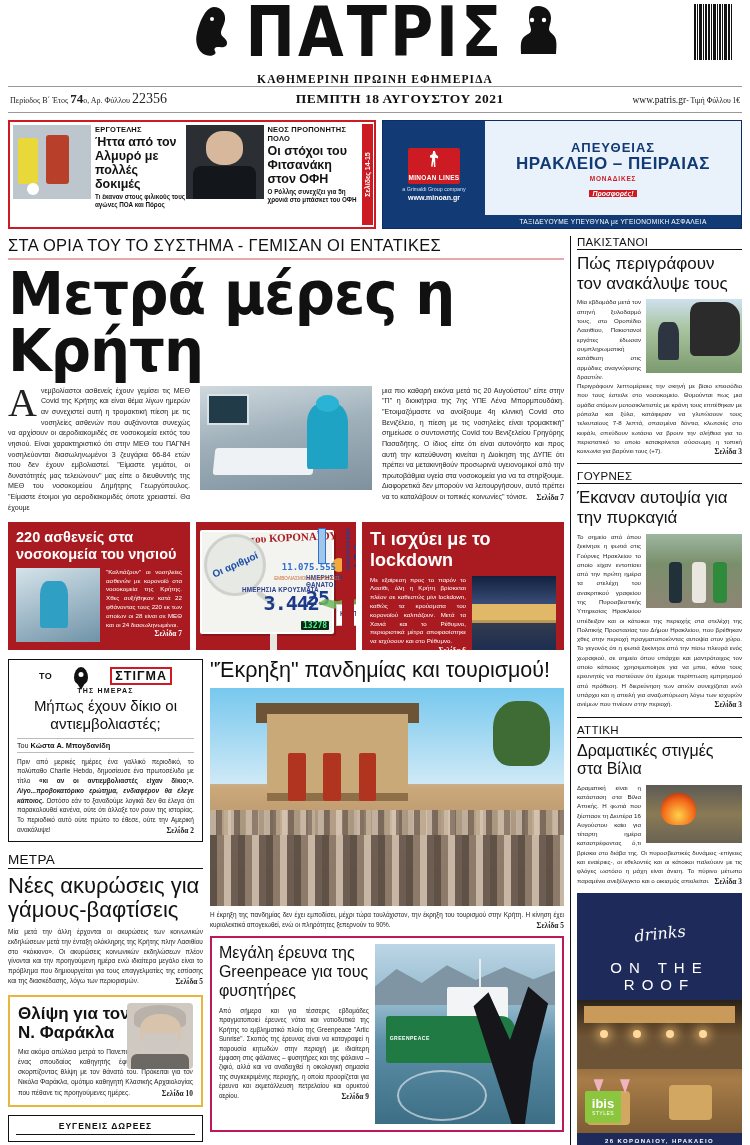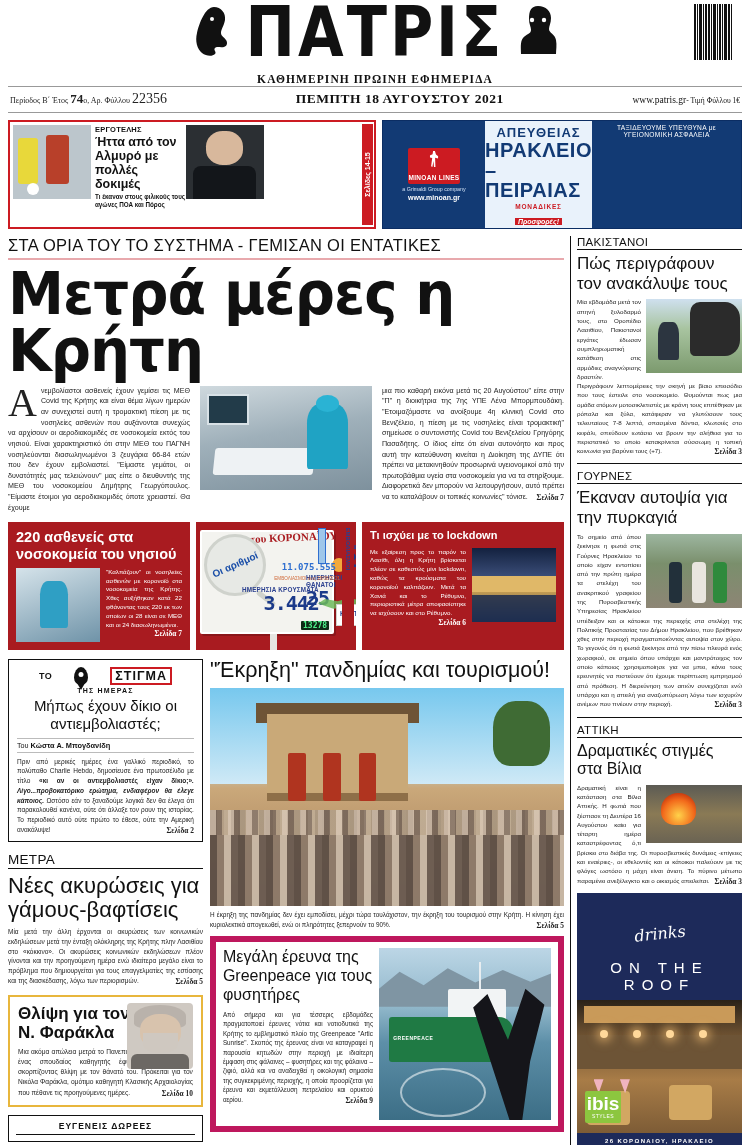--- a/index.html
+++ b/index.html
@@ -56,24 +56,24 @@
 
   .minoan{flex:1;display:flex;border:1px solid #0b2d63;box-sizing:border-box;}
   .minoan-left{width:98px;background:#123a74;color:#fff;display:flex;flex-direction:column;align-items:center;justify-content:center;gap:2px;padding:2px;}
   .minoan-logo{width:52px;height:36px;background:#cc1b22;border-radius:2px;display:flex;align-items:flex-end;justify-content:center;
     position:relative;overflow:hidden;}
   .minoan-logo .mn-name{font-size:6.5px;font-weight:700;color:#fff;letter-spacing:.3px;text-align:center;line-height:1.05;padding-bottom:2px;z-index:2;}
   .minoan-logo .mn-fig{position:absolute;left:50%;top:3px;transform:translateX(-50%);width:9px;height:16px;background:#fff;
     clip-path:polygon(40% 0,60% 0,72% 22%,100% 35%,95% 47%,62% 42%,66% 100%,50% 100%,44% 62%,32% 100%,18% 96%,30% 44%,5% 40%,4% 28%,34% 20%);}
   .minoan-sub{font-size:5.3px;color:#cfe0f5;}
   .minoan-url{font-size:7px;font-weight:700;color:#fff;}
-  .minoan-right{flex:1;background:#e9f2fb;display:flex;}
+  .minoan-right{flex:1;background:#e9f2fb;display:flex;flex-direction:column;}
   .mr-top{flex:1;display:flex;flex-direction:column;align-items:center;justify-content:center;padding-top:4px;}
   .mr-l1{font-size:13px;font-weight:700;color:#123a74;letter-spacing:1px;}
-  .mr-l2{font-size:20px;font-weight:700;color:#123a74;letter-spacing:.5px;line-height:1;}
+  .mr-l2{font-size:17px;font-weight:700;color:#123a74;letter-spacing:.5px;line-height:1;}
   .mr-badge{margin-top:3px;text-align:center;}
   .mr-b1{font-size:6.5px;font-weight:700;color:#cc1b22;letter-spacing:.8px;}
   .mr-b2{font-size:7px;font-style:italic;font-weight:700;color:#fff;background:#cc1b22;padding:0 3px;display:inline-block;}
   .mr-bot{background:#123a74;color:#fff;font-size:6.6px;letter-spacing:.3px;text-align:center;padding:3px 2px;}
 
   
   .grid{display:flex;gap:6px;margin-top:7px;}
   .col-main{flex:0 0 556px;}
   .col-right{flex:1;border-left:1px solid #111;padding-left:6px;}
 
@@ -97,21 +97,21 @@
   .ph-icu .mon{position:absolute;left:4%;top:8%;width:22%;height:26%;background:#223b49;border:2px solid #d8e1e6;}
   .seldia{font-weight:700;font-size:7.4px;font-family:"Liberation Serif",serif;float:right;}
 
   
   .boxes{display:flex;gap:6px;margin-top:9px;}
   .redbox{background:#a91b20;color:#fff;position:relative;overflow:hidden;box-sizing:border-box;}
   .rb1{flex:0 0 182px;height:128px;padding:7px 8px;}
   .rb2{flex:0 0 160px;height:128px;padding:0;background:#a91b20;}
   .rb3{flex:1;height:128px;padding:7px 8px;}
   .rb-title{font-size:14.5px;font-weight:700;line-height:1.12;}
-  .rb-title.small{font-size:11px;}
+  .rb-title.small{font-size:18px;}
   .rb-under{display:flex;gap:6px;margin-top:6px;}
   .rb-photo{width:84px;height:74px;background:#7fa8bd;position:relative;overflow:hidden;}
   .rb-photo.lab{background:linear-gradient(160deg,#d5e3ea,#6f93a8);}
   .rb-photo.town{background:linear-gradient(180deg,#13213f 0%,#3c4f7a 40%,#c09a52 60%,#2b3d63 100%);}
   .rb-txt{flex:1;font-size:6.2px;line-height:1.42;color:#fff;text-align:justify;}
   .rb-txt .seldia{color:#fff;}
 
   
   .info{position:relative;width:100%;height:128px;background:#a91b20;overflow:hidden;}
   .info .signboard{position:absolute;left:4px;top:8px;right:22px;bottom:16px;background:#f3f3ef;border:2px solid #fff;border-radius:2px;
@@ -193,21 +193,21 @@
   .kn-build{position:absolute;left:16%;top:12%;width:40%;height:40%;background:#c9a978;box-shadow:inset 0 -8px 0 #8e6f48;}
   .kn-roof{position:absolute;left:13%;top:7%;width:46%;height:9%;background:#6e5436;}
   .kn-col{position:absolute;width:5%;height:22%;background:#b0341f;border-radius:2px;}
   .kn-tree{position:absolute;right:4%;top:6%;width:16%;height:30%;background:#3f6b34;border-radius:40% 40% 30% 30%;}
   .kn-crowd{position:absolute;left:0;right:0;bottom:0;height:44%;
     background:repeating-linear-gradient(90deg,#5d4f46 0 7px,#8d7a6a 7px 14px,#c9b9a7 14px 21px,#6b5c52 21px 28px);opacity:.95;}
   .kn-crowd:after{content:"";position:absolute;left:0;right:0;top:0;height:26%;
     background:repeating-linear-gradient(90deg,#d9c7b4 0 6px,#7e6c5e 6px 12px,#bda98f 12px 18px);opacity:.8;}
   .ekrixi-cap{font-size:6.4px;line-height:1.5;margin-top:4px;color:#222;text-align:justify;}
 
-  .gp-box{border:6px solid #be185d;margin-top:7px;padding:6px 7px;display:flex;gap:6px;height:196px;box-sizing:border-box;}
+  .gp-box{border:2px solid #be185d;margin-top:7px;padding:6px 7px;display:flex;gap:6px;height:196px;box-sizing:border-box;}
   .gp-left{flex:0 0 150px;}
   .gp-title{font-size:16px;line-height:1.18;}
   .gp-body{font-size:6.3px;line-height:1.5;text-align:justify;margin-top:5px;color:#222;}
   .gp-right{flex:1;position:relative;overflow:hidden;background:linear-gradient(180deg,#bcd6e6 0%,#8fb6c9 35%,#5d8fa8 55%,#3c6e86 100%);}
   .gp-mount{position:absolute;left:0;right:0;top:8%;height:26%;background:#7f95a3;
     clip-path:polygon(0 60%,12% 22%,26% 52%,40% 14%,56% 46%,72% 18%,88% 44%,100% 26%,100% 100%,0 100%);}
   .gp-ship{position:absolute;left:6%;top:40%;width:72%;height:26%;background:#1f7a44;border-radius:3px 14px 3px 3px;}
   .gp-ship:after{content:"GREENPEACE";position:absolute;left:4px;top:40%;font-size:5px;color:#fff;font-weight:700;letter-spacing:.5px;}
   .gp-super{position:absolute;left:40%;top:24%;width:34%;height:22%;background:#f2f4f5;border-radius:2px;}
   .gp-mast{position:absolute;left:58%;top:8%;width:2px;height:26%;background:#e8edf0;}
@@ -237,21 +237,21 @@
     font-style:italic;font-size:16px;}
   .ibis-onroof{position:absolute;left:0;right:0;top:26%;text-align:center;color:#fff;font-size:15px;letter-spacing:7px;}
   .ibis-photo{position:absolute;left:0;right:0;top:42%;bottom:16px;background:linear-gradient(180deg,#2a2218 0%,#6a4f30 25%,#a87c47 60%,#7d5c36 100%);overflow:hidden;}
   .ibis-photo .beam{position:absolute;left:4%;top:4%;width:92%;height:13%;background:#c99a59;}
   .ibis-photo .wall{position:absolute;left:0;right:0;top:26%;height:26%;background:#6d5436;}
   .ibis-photo .lamp{position:absolute;top:22%;width:8px;height:8px;border-radius:50%;background:#ffd89a;box-shadow:0 0 10px 4px rgba(255,200,120,.55);}
   .ibis-photo .table{position:absolute;bottom:6%;width:26%;height:26%;background:#d2a762;border-radius:4px;}
   .ibis-photo .glass{position:absolute;bottom:30%;width:10px;height:14px;background:#f0b4c0;clip-path:polygon(0 0,100% 0,52% 100%);}
   .ibis-logo{position:absolute;left:8px;bottom:26px;width:36px;height:32px;background:#8cc63f;border-radius:2px;
     display:flex;flex-direction:column;align-items:center;justify-content:center;color:#fff;}
-  .ibis-logo b{font-size:19px;line-height:1;}
+  .ibis-logo b{font-size:13px;line-height:1;}
   .ibis-logo i{font-size:5px;font-style:normal;letter-spacing:.5px;}
   .ibis-addr{position:absolute;left:0;right:0;bottom:0;height:16px;background:#1d2a5a;color:#fff;font-size:6px;letter-spacing:1.4px;
     display:flex;align-items:center;justify-content:center;font-weight:700;}
 </style>
 </head>
 <body>
 
 <div class="page">
 
   <div class="masthead">
@@ -317,20 +317,25 @@
           <div class="sp-kicker">ΕΡΓΟΤΕΛΗΣ</div>
           <div class="sp-head">Ήττα από τον Αλμυρό με πολλές δοκιμές</div>
           <div class="sp-dek">Τι έκαναν στους φιλικούς τους αγώνες ΠΟΑ και Πόρος</div>
         </div>
       </div>
       <div class="sp-item" style="padding-right:13px">
         <div class="ph sp-photo p2">
           <div style="position:absolute;left:26%;top:8%;width:48%;height:46%;background:#d8b89c;border-radius:45%"></div>
           <div style="position:absolute;left:10%;bottom:0;width:80%;height:44%;background:#13161a;border-radius:8px 8px 0 0"></div>
         </div>
+        <div class="sp-txt">
+          <div class="sp-kicker">ΝΕΟΣ ΠΡΟΠΟΝΗΤΗΣ ΠΟΛΟ</div>
+          <div class="sp-head">Οι στόχοι του Φιτσανάκη στον ΟΦΗ</div>
+          <div class="sp-dek">Ο Ρόλλης συνεχίζει για 5η χρονιά στο μπάσκετ του ΟΦΗ</div>
+        </div>
       </div>
       <div class="sp-side">
           <span>Σελίδες 14-15</span>
         </div>
     </div>
 
     <div class="minoan">
       <div class="minoan-left">
         <div class="minoan-logo">
           <div class="mn-fig"></div>

